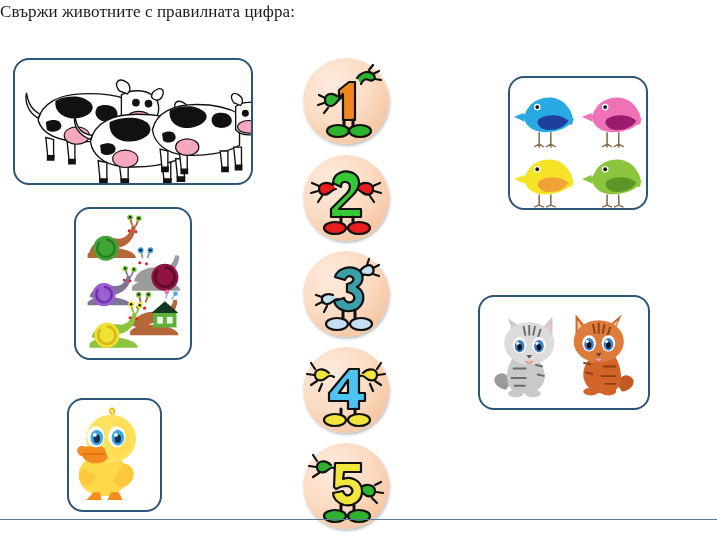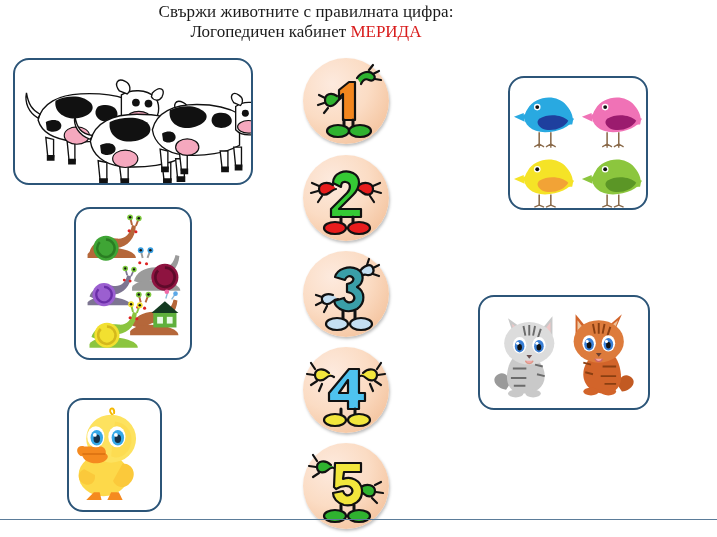--- a/index.html
+++ b/index.html
@@ -14,21 +14,21 @@
     overflow: hidden;
     font-family: "Liberation Serif", serif;
   }
 
   
   #title-block {
     position: absolute;
     left: 0;
     top: 2px;
     width: 612px;
-    text-align: center;
+    text-align: left;
     line-height: 1.18;
   }
   #title-line-1 {
     font-family: "Liberation Serif", serif;
     font-size: 17px;
     color: #1a1a1a;
     letter-spacing: 0.1px;
   }
   #title-line-2 {
     font-family: "Liberation Serif", serif;
@@ -72,21 +72,20 @@
     width: 717px;
     height: 1px;
     background: #5b7c99;
   }
 </style>
 </head>
 <body>
 
 <div id="title-block">
   <div id="title-line-1">Свържи животните с правилната цифра:</div>
-  <div id="title-line-2"><span>Логопедичен кабинет </span><span id="clinic-name">МЕРИДА</span></div>
 </div>
 
 <div class="pic-card" style="left:13px; top:58px; width:240px; height:127px;">
   <svg viewBox="0 0 240 127">
     <g fill="#ffffff" stroke="#111" stroke-width="1.4">
 
       <path d="M22 62 C26 44 44 36 66 35 C86 34 100 36 112 40 L112 76 C100 82 80 86 58 84 C40 82 26 76 22 62 Z"></path>
       <path d="M30 80 L32 100 L38 100 L38 82 Z"></path>
       <path d="M52 84 L54 104 L60 104 L60 85 Z"></path>
       <path d="M92 82 L94 102 L100 102 L100 82 Z"></path>

